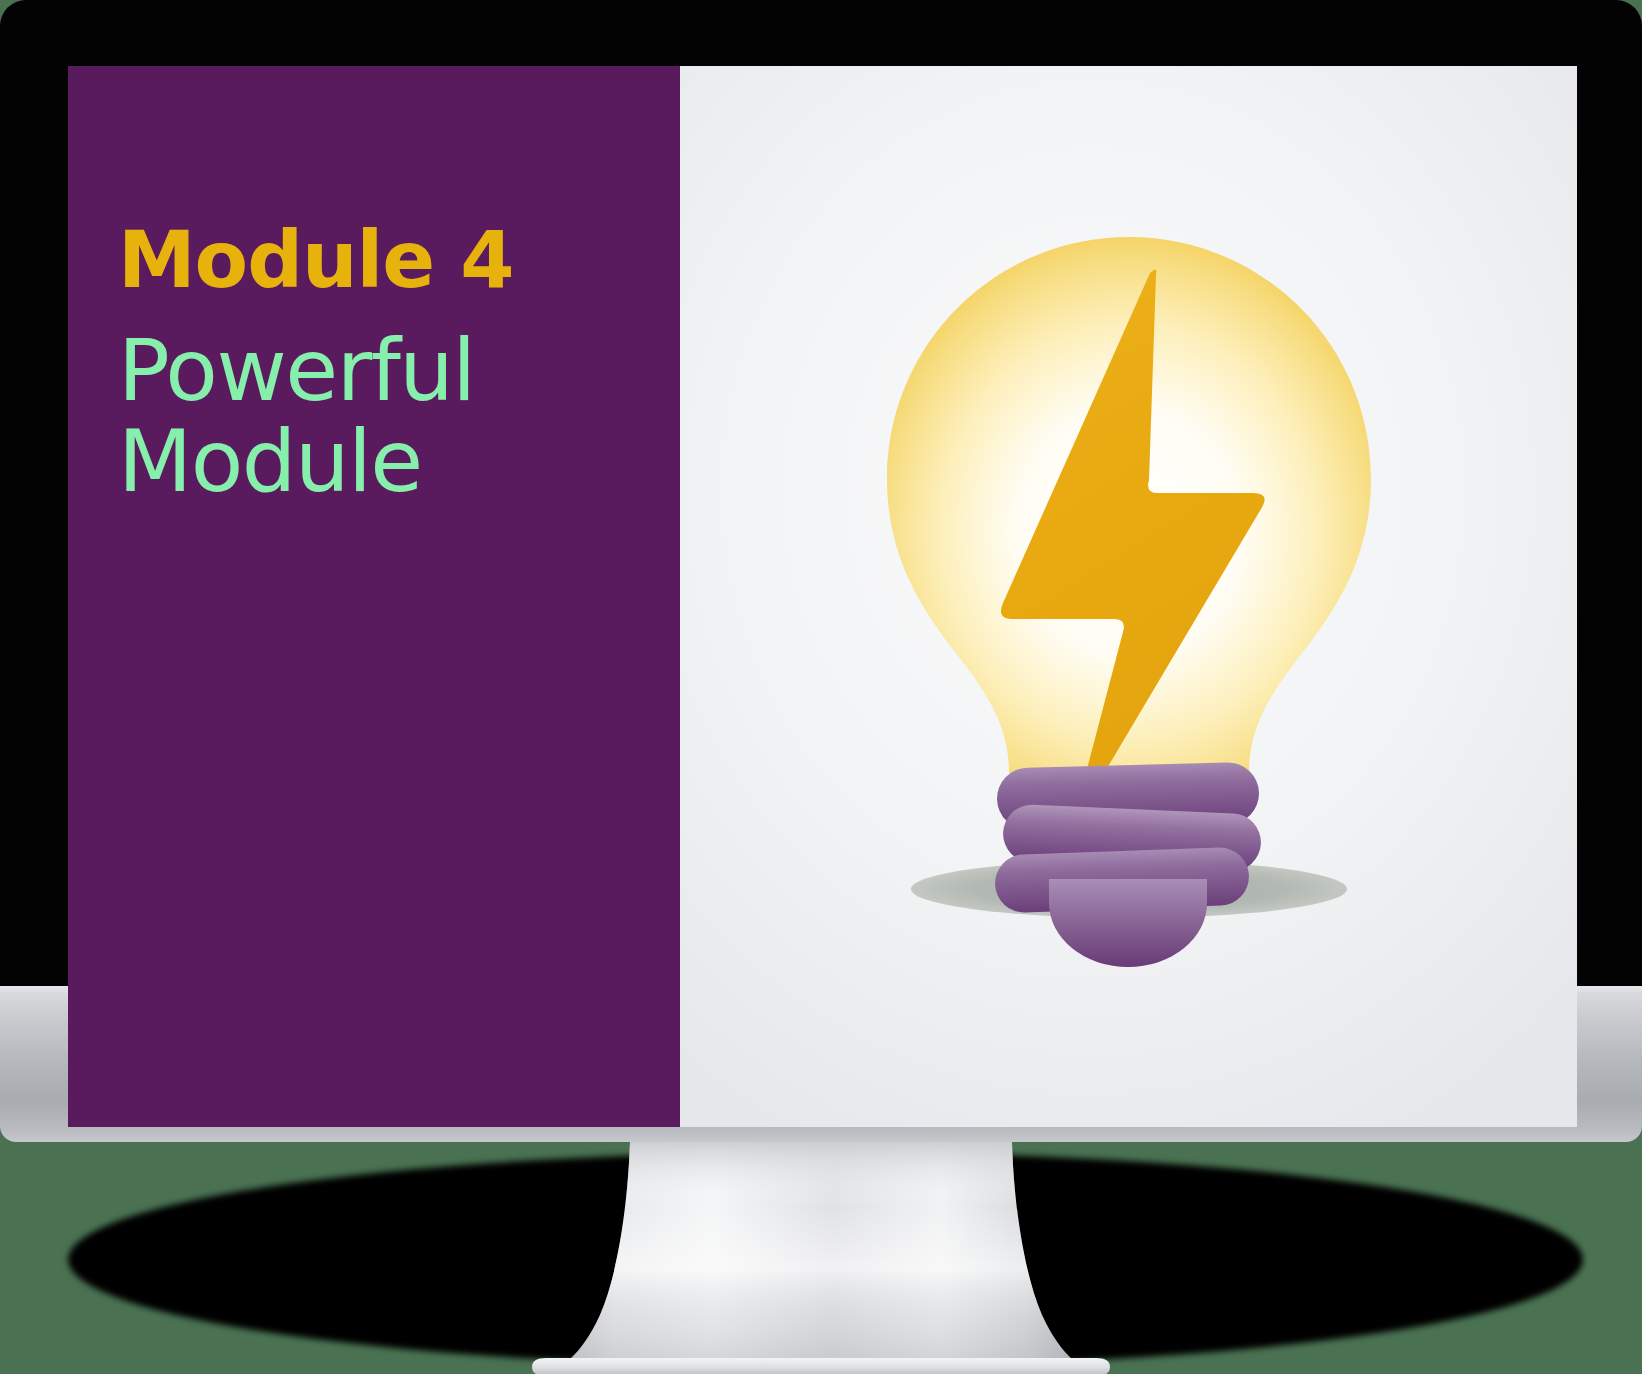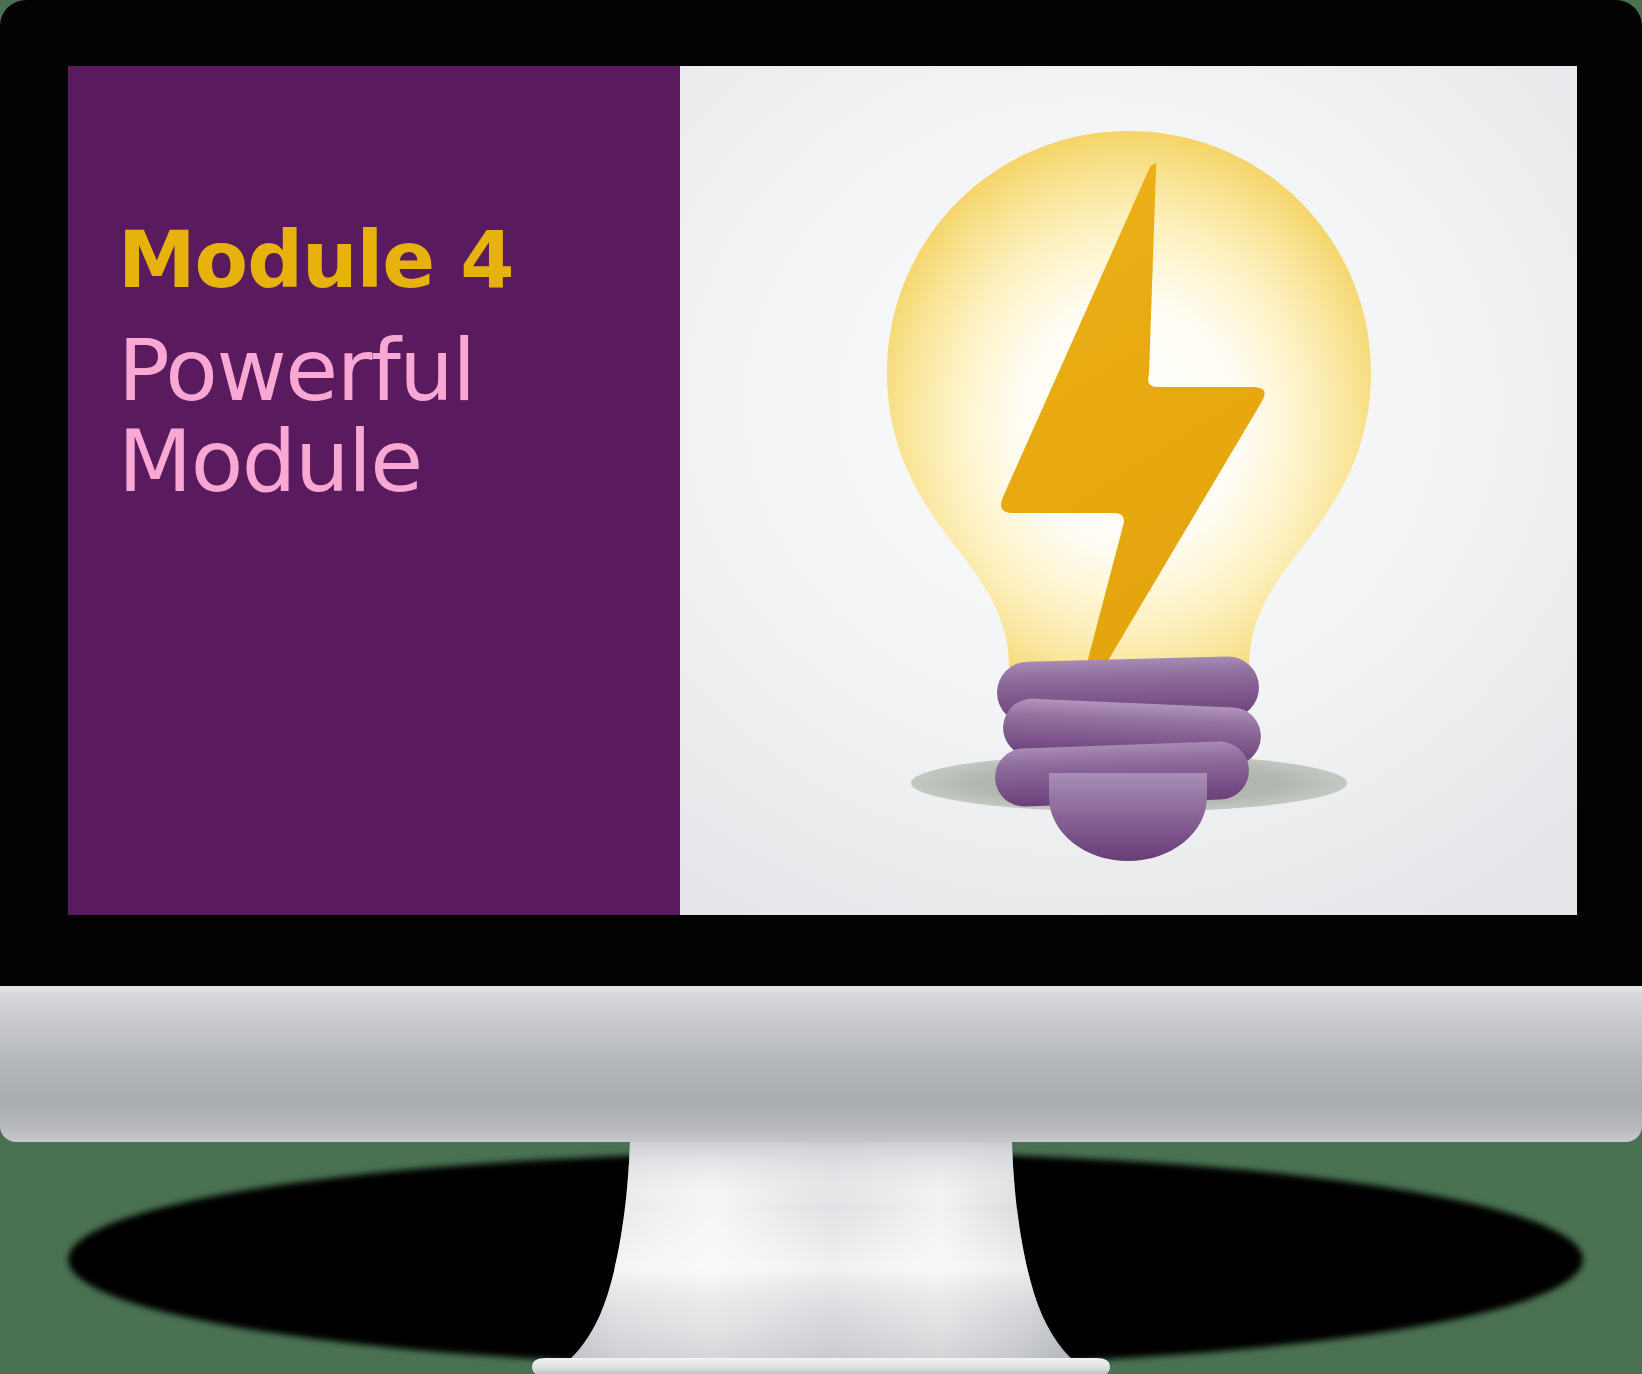--- a/index.html
+++ b/index.html
@@ -75,21 +75,21 @@
     border-top-left-radius: 26px;
     border-top-right-radius: 26px;
   }
 
   
   .screen {
     position: absolute;
     left: 68px;
     top: 66px;
     width: 1509px;
-    height: 849px;
+    height: 1061px;
     overflow: hidden;
     display: flex;
   }
 
   
   .panel-left {
     width: 612px;
     height: 100%;
     background: #5a1a5e;
     position: relative;
@@ -104,21 +104,21 @@
   .eyebrow {
     color: #e8b20c;
     font-size: 78px;
     line-height: 1.0;
     font-weight: 700;
     letter-spacing: -1px;
     margin: 0 0 26px 0;
     font-family: "DejaVu Sans", sans-serif;
   }
   .headline {
-    color: #f9a8d4;
+    color: #86efac;
     font-size: 86px;
     line-height: 1.06;
     font-weight: 400;
     letter-spacing: -1.5px;
     margin: 0;
     font-family: "DejaVu Sans", sans-serif;
   }
   .headline span { display:block; }
 
   

